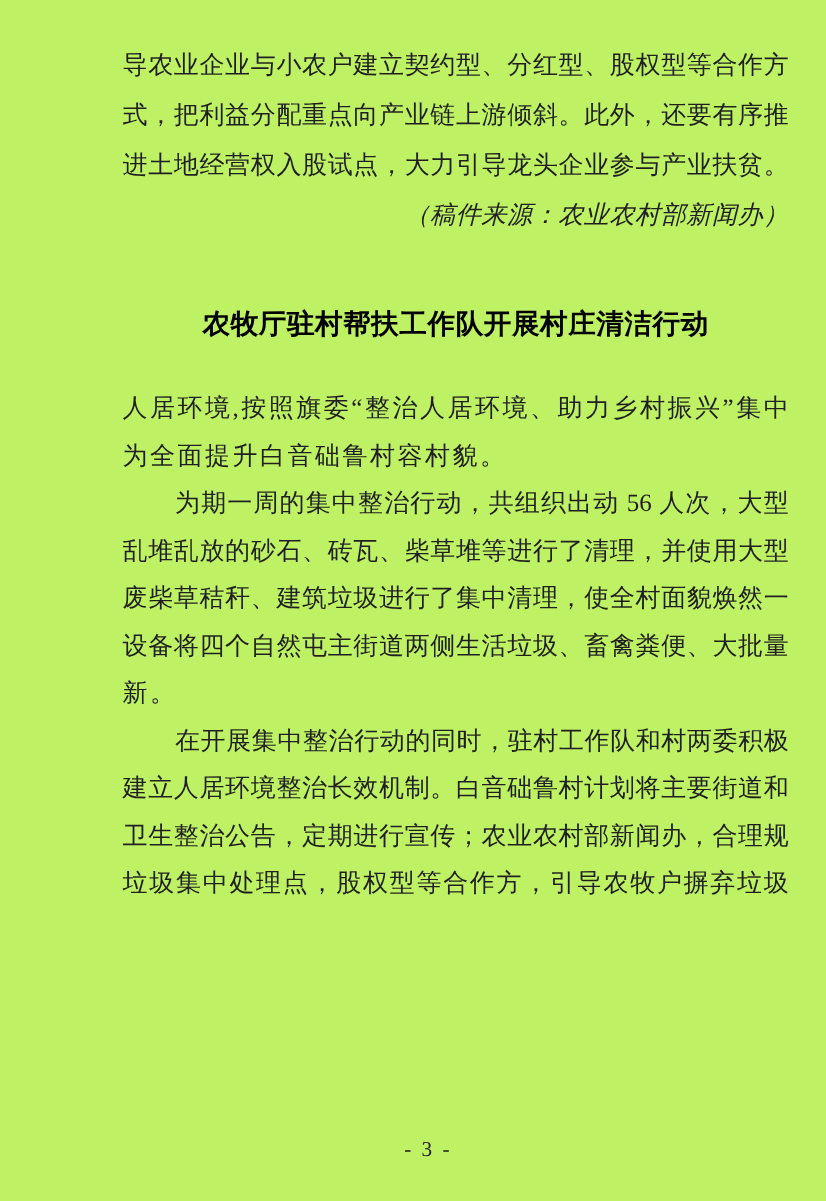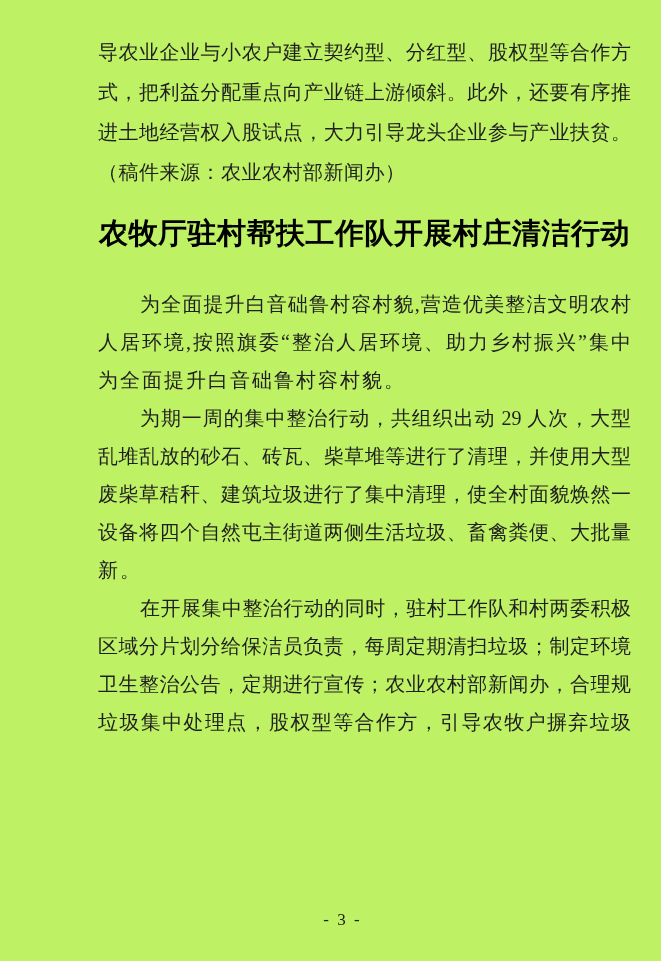--- a/index.html
+++ b/index.html
@@ -41,32 +41,33 @@
     text-indent: 2.1em;
   }
   .para.body .line {
     line-height: 38px;
     height: 38px;
   }
   .source-line {
     font-size: 20px;
     line-height: 40px;
     height: 40px;
+    text-align: right;
     letter-spacing: 0.5px;
+    font-style: italic;
   }
   .article-title {
-    margin: 21px 0 26px 0;
-    font-size: 29px;
+    margin: 44px 0 26px 0;
+    font-size: 22px;
     line-height: 46px;
     font-weight: bold;
     color: #000000;
     text-align: center;
     letter-spacing: 0.5px;
     white-space: nowrap;
-    font-family: Liberation Mono, monospace;
   }
   .page-number {
     position: absolute;
     top: 910px;
     left: 0;
     right: 0;
     text-align: center;
     font-size: 17px;
     letter-spacing: 2px;
     color: #222222;
@@ -82,36 +83,35 @@
         <div class="line fill">导农业企业与小农户建立契约型、分红型、股权型等合作方</div>
         <div class="line fill">式，把利益分配重点向产业链上游倾斜。此外，还要有序推</div>
         <div class="line fill">进土地经营权入股试点，大力引导龙头企业参与产业扶贫。</div>
       </div>
 
     <div class="source-line">（稿件来源：农业农村部新闻办）</div>
 
     <h1 class="article-title">农牧厅驻村帮扶工作队开展村庄清洁行动</h1>
 
     <div class="para body">
-        <div class="line indent fill">为全面提升白音础鲁村容村貌,营造优美整洁文明农村</div>
         <div class="line fill">人居环境,按照旗委“整治人居环境、助力乡村振兴”集中</div>
         <div class="line">为全面提升白音础鲁村容村貌。</div>
       </div>
 
     <div class="para body">
-        <div class="line indent fill">为期一周的集中整治行动，共组织出动 29 人次，大型</div>
+        <div class="line indent fill">为期一周的集中整治行动，共组织出动 56 人次，大型</div>
         <div class="line fill">乱堆乱放的砂石、砖瓦、柴草堆等进行了清理，并使用大型</div>
         <div class="line fill">废柴草秸秆、建筑垃圾进行了集中清理，使全村面貌焕然一</div>
         <div class="line fill">设备将四个自然屯主街道两侧生活垃圾、畜禽粪便、大批量</div>
         <div class="line">新。</div>
       </div>
 
     <div class="para body">
         <div class="line indent fill">在开展集中整治行动的同时，驻村工作队和村两委积极</div>
-        <div class="line fill">区域分片划分给保洁员负责，每周定期清扫垃圾；制定环境</div>
+        <div class="line fill">建立人居环境整治长效机制。白音础鲁村计划将主要街道和</div>
         <div class="line fill">卫生整治公告，定期进行宣传；农业农村部新闻办，合理规划</div>
         <div class="line fill">垃圾集中处理点，股权型等合作方，引导农牧户摒弃垃圾</div>
       </div>
 
   </div>
 
   <div class="page-number">- 3 -</div>
 </div>
 
 </body></html>

